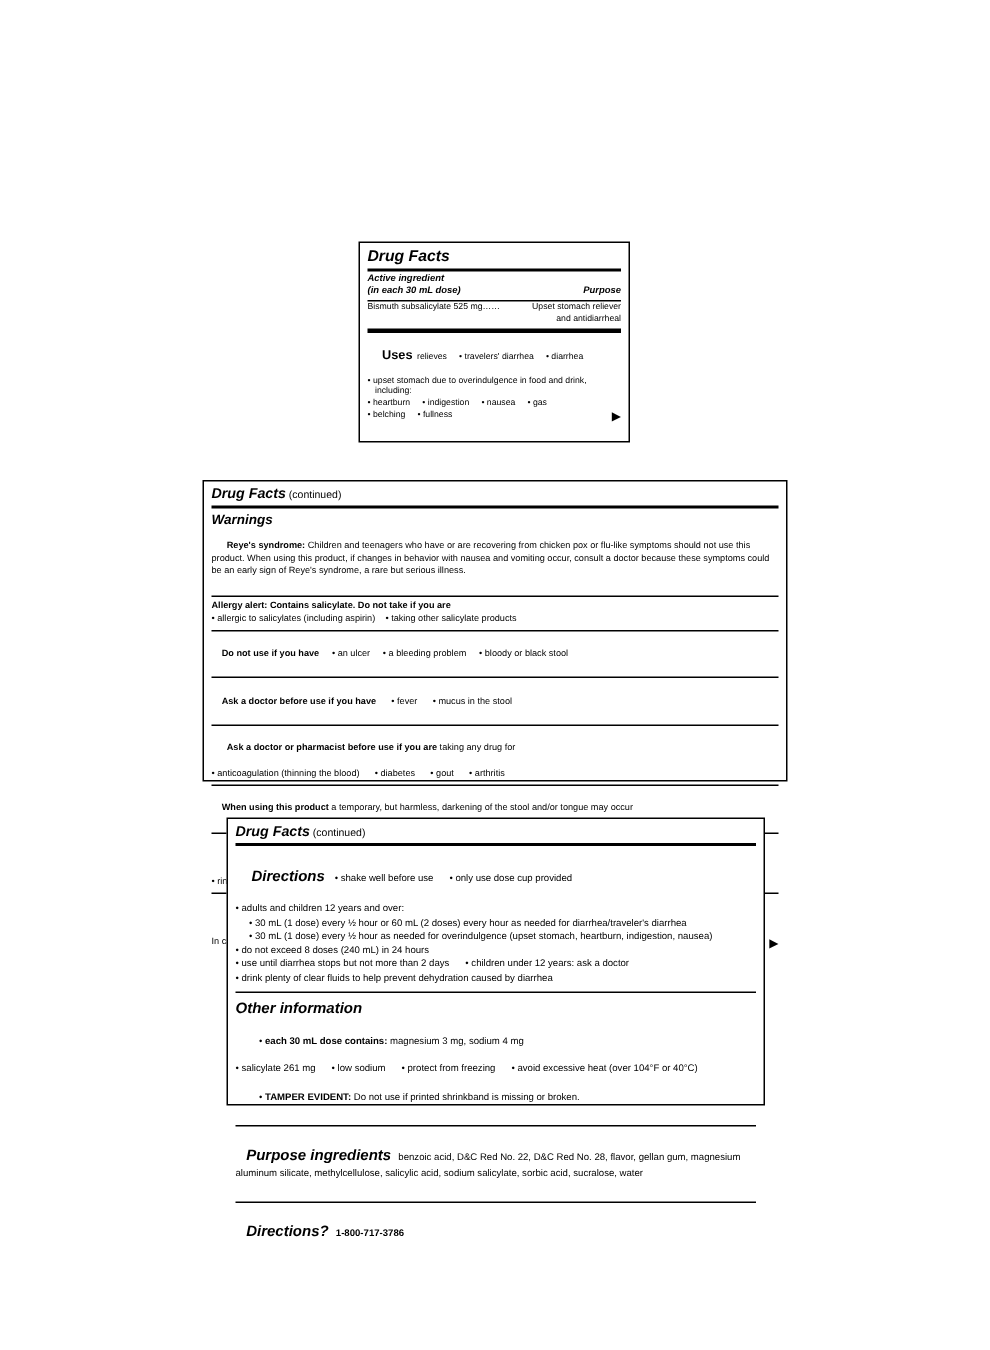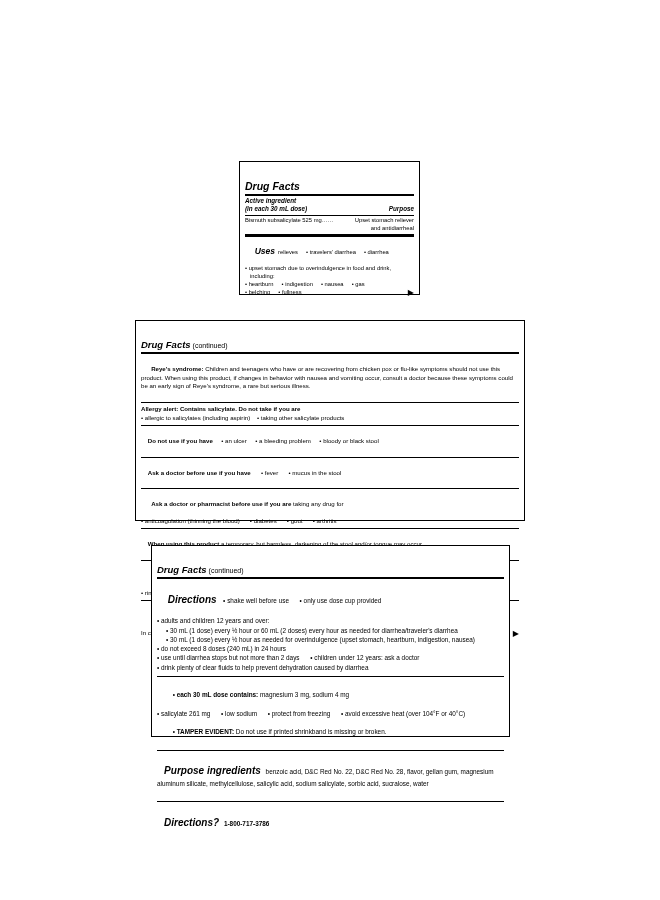--- a/index.html
+++ b/index.html
@@ -8,39 +8,39 @@
     background: #ffffff;
     font-family: "Liberation Sans", sans-serif;
     color: #000;
     position: relative;
     overflow: hidden;
   }
   .panel {
     position: absolute;
     background: #fff;
     border: 1.5px solid #000;
-    padding: 18px 5px;
+    padding: 3px 5px;
     box-sizing: border-box;
   }
   .panel-front   { left: 239px; top: 161px; width: 181px; height: 134px; font-size: 5.8px; line-height: 1.35; }
   .panel-warn    { left: 135px; top: 320px; width: 390px; height: 201px; font-size: 6.1px; line-height: 1.4; }
   .panel-dir     { left: 151px; top: 545px; width: 359px; height: 192px; font-size: 6.4px; line-height: 1.45; }
 
   .hr-thick { height: 2.4px; background: #000; margin: 1.5px 0; }
   .hr-thin  { height: 1px;   background: #000; margin: 1.5px 0; }
 
   .df-title    { font-weight: bold; font-style: italic; font-size: 10.5px; line-height: 1.15; }
   .df-title-sm { font-weight: bold; font-style: italic; font-size: 9.5px; }
   .df-cont     { font-size: 7px; }
   .df-header   { line-height: 1.2; }
 
   .b   { font-weight: bold; }
   .sec-head  { font-weight: bold; font-style: italic; font-size: 10px; padding-right: 3px; }
   .warn-head { font-weight: bold; font-style: italic; font-size: 9px; display: block; line-height: 1.1; }
-  .uses-head { font-weight: bold; font-style: italic; font-size: 8.5px; padding-right: 3px; }
+  .uses-head { font-weight: bold; font-size: 8.5px; padding-right: 3px; }
 
   .line { white-space: pre-wrap; }
   .hang { padding-left: 5px; text-indent: -5px; }
   .sub  { margin-left: 9px; }
 
   .sec { padding: 1px 0; }
   .panel-dir .sec { padding: 2.5px 0; }
 
   
   .cols { display: flex; justify-content: space-between; align-items: flex-start; }
@@ -90,20 +90,21 @@
   </div>
 </section>
 
 <section class="panel panel-warn">
   <div class="df-header">
     <span class="df-title-sm">Drug Facts</span><span class="df-cont"> (continued)</span>
   </div>
   <div class="hr-thick"></div>
 
   <div class="sec">
+    <span class="warn-head">Warnings</span>
     <div class="line">
       <span class="b">Reye's syndrome:</span><span> Children and teenagers who have or are recovering from chicken pox or flu-like symptoms should not use this product. When using this product, if changes in behavior with nausea and vomiting occur, consult a doctor because these symptoms could be an early sign of Reye's syndrome, a rare but serious illness.</span>
     </div>
   </div>
   <div class="hr-thin"></div>
 
   <div class="sec">
     <div class="line b">Allergy alert: Contains salicylate. Do not take if you are</div>
     <div class="line hang">• allergic to salicylates (including aspirin)    • taking other salicylate products</div>
   </div>
@@ -164,20 +165,21 @@
     <div class="line hang">• adults and children 12 years and over:</div>
     <div class="line hang sub">• 30 mL (1 dose) every ½ hour or 60 mL (2 doses) every hour as needed for diarrhea/traveler's diarrhea</div>
     <div class="line hang sub">• 30 mL (1 dose) every ½ hour as needed for overindulgence (upset stomach, heartburn, indigestion, nausea)</div>
     <div class="line hang">• do not exceed 8 doses (240 mL) in 24 hours</div>
     <div class="line hang">• use until diarrhea stops but not more than 2 days      • children under 12 years: ask a doctor</div>
     <div class="line hang">• drink plenty of clear fluids to help prevent dehydration caused by diarrhea</div>
   </div>
   <div class="hr-thin"></div>
 
   <div class="sec">
+    <div class="sec-head">Other information</div>
     <div class="line hang">
       <span>• </span><span class="b">each 30 mL dose contains:</span><span> magnesium 3 mg, sodium 4 mg</span>
     </div>
     <div class="line hang">• salicylate 261 mg      • low sodium      • protect from freezing      • avoid excessive heat (over 104°F or 40°C)</div>
     <div class="line hang">
       <span>• </span><span class="b">TAMPER EVIDENT:</span><span> Do not use if printed shrinkband is missing or broken.</span>
     </div>
   </div>
   <div class="hr-thin"></div>
 

